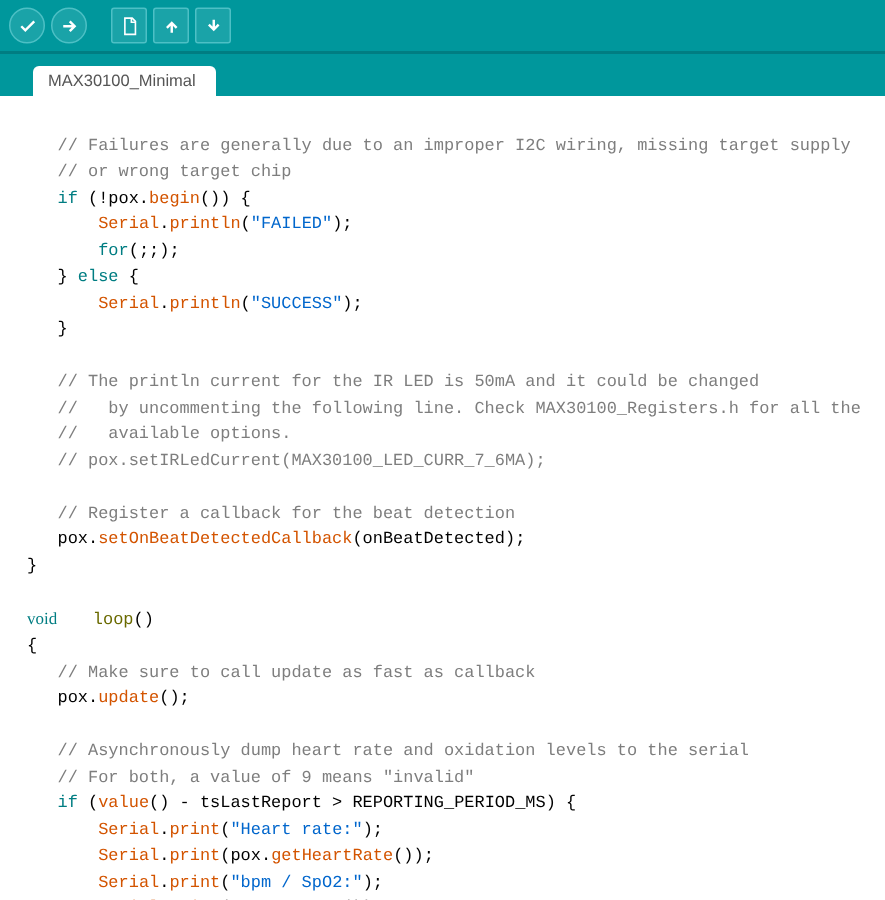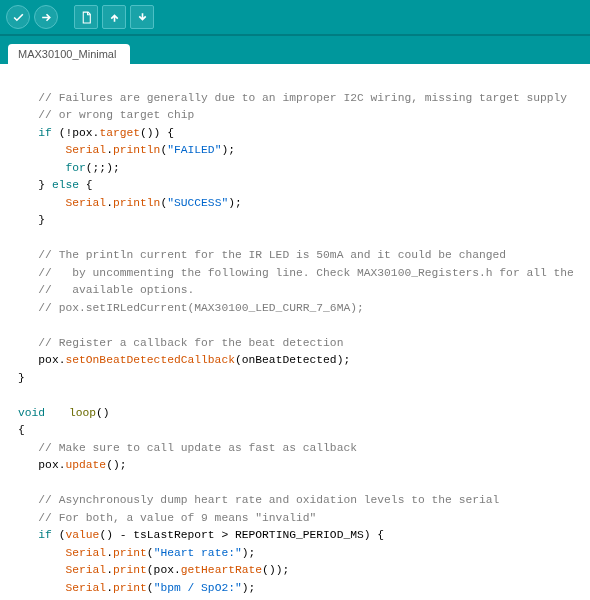--- a/index.html
+++ b/index.html
@@ -34,21 +34,21 @@
     color: #fff;
   }
   .tool-btn.square { border-radius: 2px; }
   .tool-btn svg { width: 13px; height: 13px; fill: #fff; stroke: #fff; }
   .spacer-sm { width: 8px; }
   .tabbar {
     background: #00979c;
     height: 28px;
     display: flex;
     align-items: flex-end;
-    padding-left: 8px;
+    padding-left: 22px;
   }
   .tab {
     background: #fff;
     border-top-left-radius: 4px;
     border-top-right-radius: 4px;
     padding: 4px 14px 4px 10px;
     font-size: 11px;
     color: #555;
     cursor: pointer;
   }
@@ -58,21 +58,21 @@
     padding: 8px 6px 8px 18px;
     overflow: auto;
     font-family: "Courier New", monospace;
     font-size: 11.3px;
     line-height: 1.55;
     color: #000;
     white-space: pre;
   }
   .c-comment { color: #7e7e7e; }
   .c-keyword { color: #007d82; }
-  .c-type    { color: #007d82; }
+  .c-type    { color: #007d82; font-family: Liberation Serif, serif; }
   .c-orange  { color: #d35400; }
   .c-string  { color: #0066cc; }
   .c-olive   { color: #6a6a00; margin-left: 17px; }
 </style>
 </head>
 <body>
 
 <div class="toolbar">
   <div class="tool-btn">
     <svg viewBox="0 0 24 24">
@@ -103,21 +103,21 @@
   </div>
 </div>
 
 <div class="tabbar">
   <div class="tab">MAX30100_Minimal</div>
 </div>
 
 <div class="editor">
 <span>   </span><span class="c-comment">// Failures are generally due to an improper I2C wiring, missing target supply</span>
 <span>   </span><span class="c-comment">// or wrong target chip</span>
-<span>   </span><span class="c-keyword">if</span><span> (!pox.</span><span class="c-orange">target</span><span>()) {</span>
+<span>   </span><span class="c-keyword">if</span><span> (!pox.</span><span class="c-orange">begin</span><span>()) {</span>
 <span>       </span><span class="c-orange">Serial</span><span>.</span><span class="c-orange">println</span><span>(</span><span class="c-string">"FAILED"</span><span>);</span>
 <span>       </span><span class="c-keyword">for</span><span>(;;);</span>
 <span>   </span><span>} </span><span class="c-keyword">else</span><span> {</span>
 <span>       </span><span class="c-orange">Serial</span><span>.</span><span class="c-orange">println</span><span>(</span><span class="c-string">"SUCCESS"</span><span>);</span>
 <span>   </span><span>}</span>
 
 <span>   </span><span class="c-comment">// The println current for the IR LED is 50mA and it could be changed</span>
 <span>   </span><span class="c-comment">//   by uncommenting the following line. Check MAX30100_Registers.h for all the</span>
 <span>   </span><span class="c-comment">//   available options.</span>
 <span>   </span><span class="c-comment">// pox.setIRLedCurrent(MAX30100_LED_CURR_7_6MA);</span>

